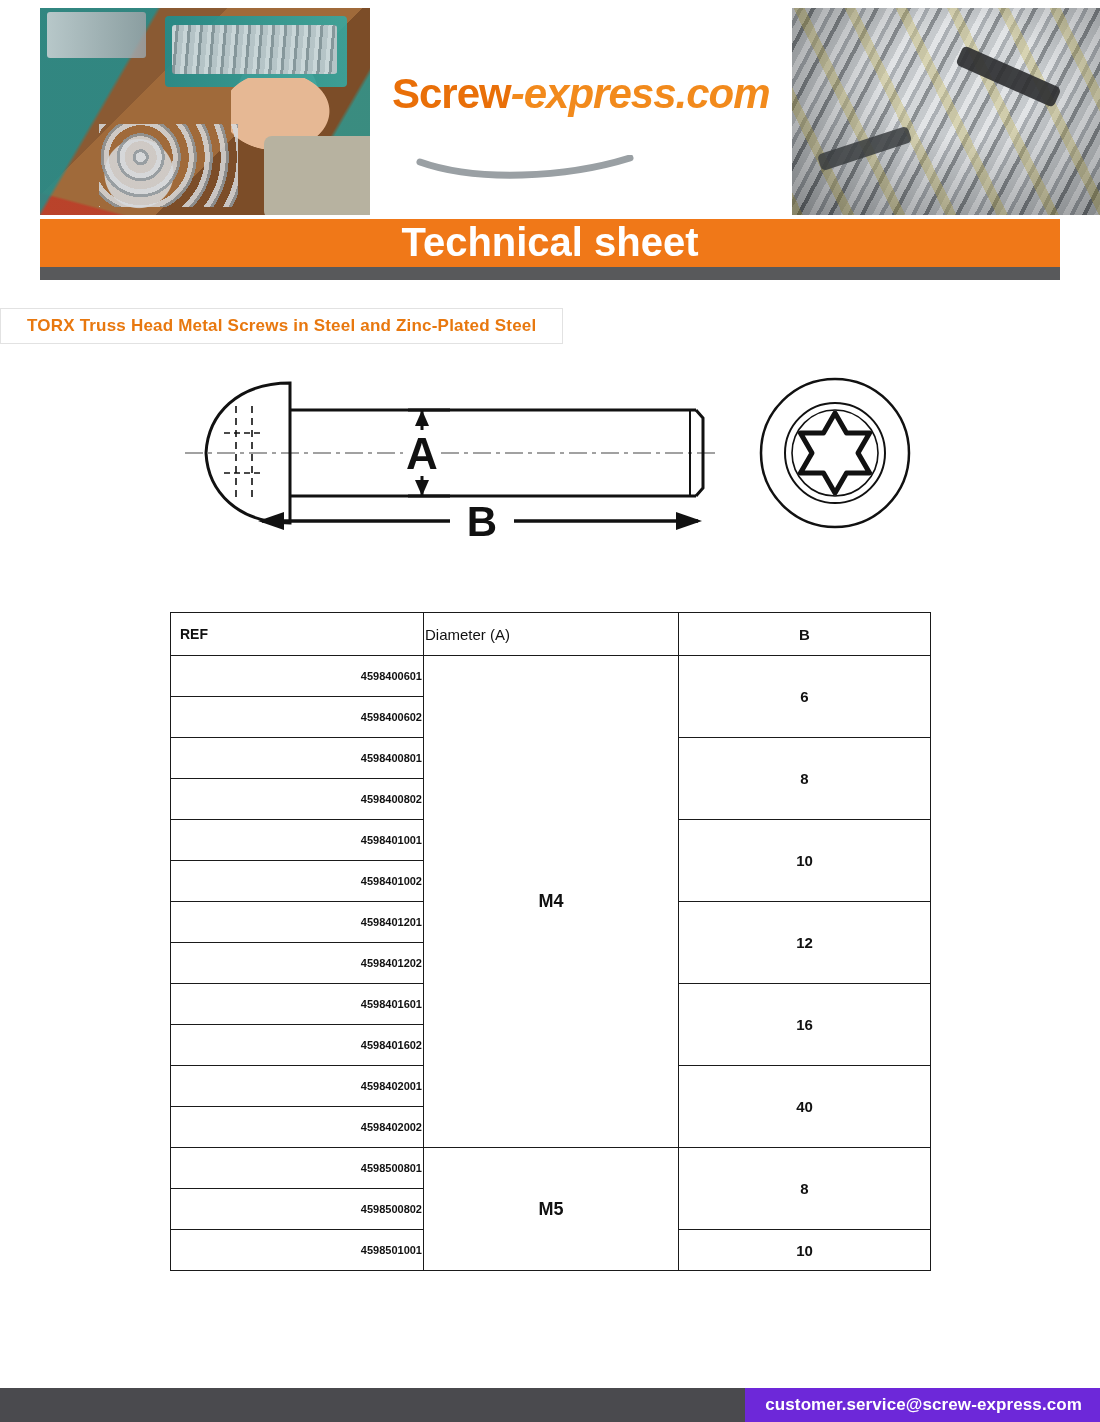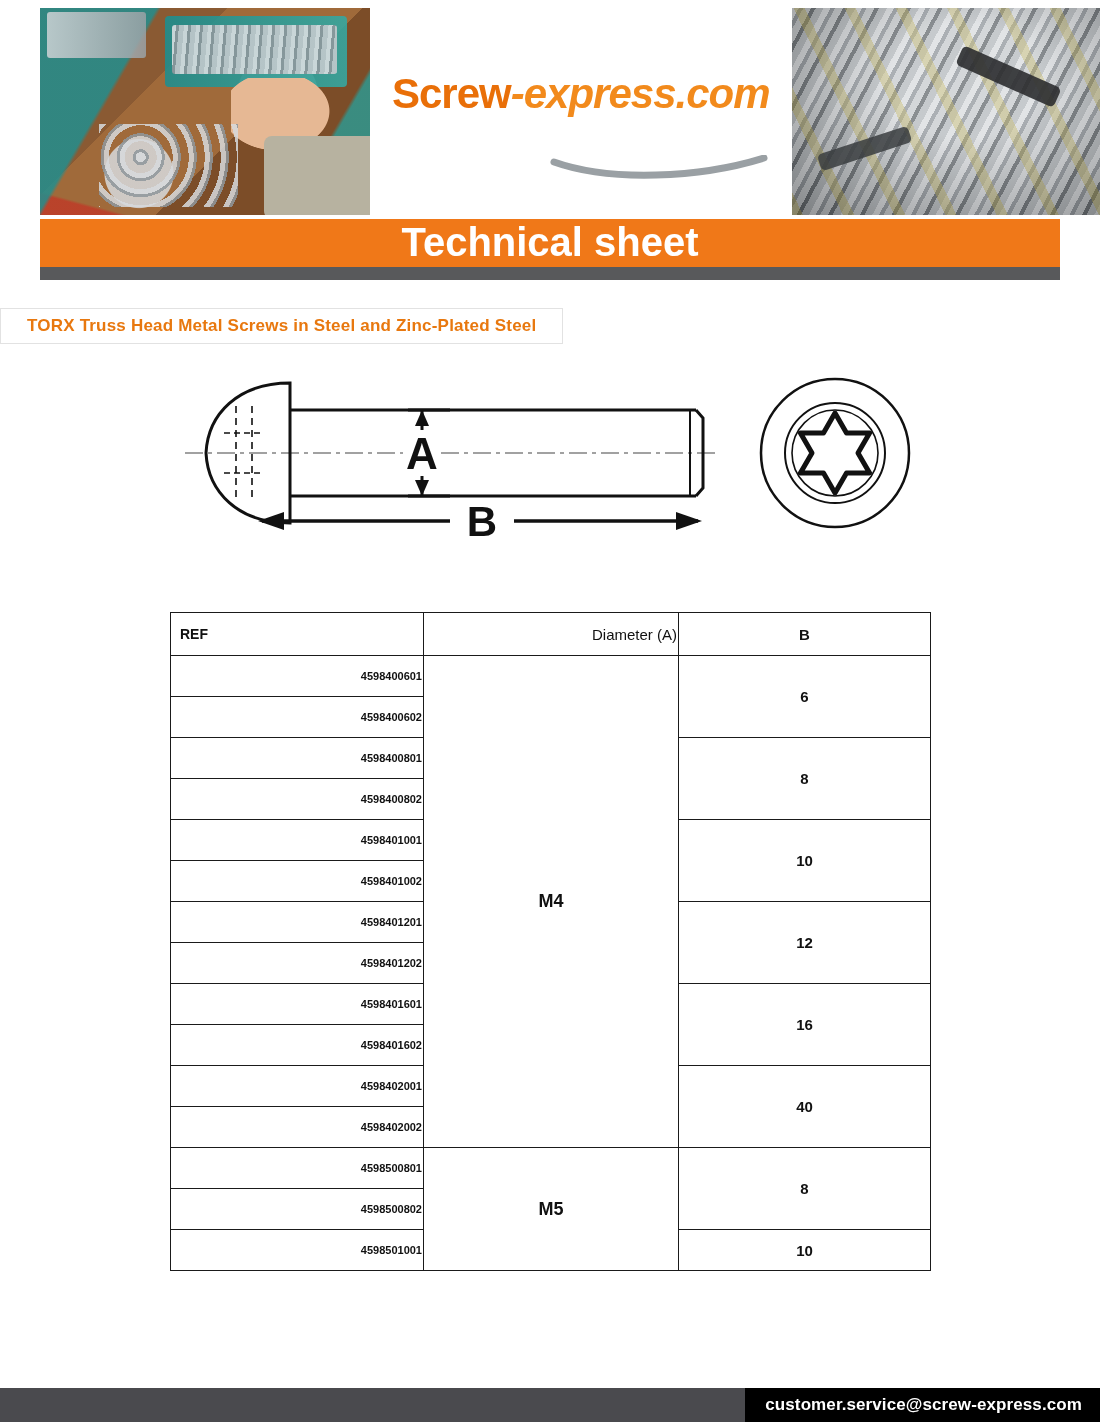--- a/index.html
+++ b/index.html
@@ -26,21 +26,21 @@
   .photo-left .washers{position:absolute;left:18%;top:56%;width:42%;height:40%;background:repeating-radial-gradient(circle at 30% 40%, #d7dadd 0 5px, #8f979c 5px 8px, rgba(0,0,0,0) 8px 16px);opacity:.85;}
   .photo-right{width:315px;
     background:
       radial-gradient(ellipse at 55% 35%, rgba(255,255,255,.25) 0 30%, rgba(30,30,30,.35) 95%),
       repeating-linear-gradient(64deg, rgba(186,170,70,.45) 0 10px, rgba(0,0,0,0) 10px 46px),
       repeating-linear-gradient(118deg, #d8dbde 0 6px, #8f959b 6px 10px, #c6cacd 10px 17px, #63696e 17px 21px, #b3b8bc 21px 28px);
   }
   .photo-right .dark-screw{position:absolute;left:52%;top:28%;width:34%;height:10%;background:#2c2e30;border-radius:5px;transform:rotate(24deg);opacity:.9;}
   .photo-right .dark-screw2{position:absolute;left:8%;top:64%;width:30%;height:8%;background:#3a3d40;border-radius:5px;transform:rotate(-18deg);opacity:.85;}
 
-  .logo-area{flex:1;display:flex;flex-direction:column;align-items:flex-end;padding-top:62px;gap:35px;}
+  .logo-area{flex:1;display:flex;flex-direction:column;align-items:center;padding-top:62px;gap:35px;}
   .logo-text{font-size:42px;font-weight:bold;white-space:nowrap;letter-spacing:-1px;}
   .logo-part1{color:#e96f08;}
   .logo-part2{color:#f28a1c;font-style:italic;}
   .logo-swoosh{margin-top:2px;margin-left:-110px;}
 
   
   .banner{margin:4px 40px 0 40px;height:48px;background:#f07818;color:#fff;text-align:center;
           font-size:40px;font-weight:bold;line-height:47px;letter-spacing:0px;}
   .dark-bar{margin:0 40px;height:13px;background:#58595b;}
 
@@ -52,30 +52,30 @@
   .diagram{display:block;margin:14px auto 0 auto;}
 
   
   .spec-table{border-collapse:collapse;margin:24px 0 0 170px;width:760px;table-layout:fixed;}
   .spec-table col.c1{width:253px;}
   .spec-table col.c2{width:255px;}
   .spec-table col.c3{width:252px;}
   .spec-table th,.spec-table td{border:1px solid #1a1a1a;color:#111;}
   .spec-table thead th{height:40px;}
   th.h-ref{text-align:left;padding-left:9px;font-size:14px;font-weight:bold;}
-  th.h-diam{text-align:right;font-size:15px;font-weight:normal;}
+  th.h-diam{text-align:left;font-size:15px;font-weight:normal;}
   th.h-b{text-align:center;font-size:15px;font-weight:bold;}
   td.ref{height:38px;text-align:right;padding-left:9px;font-size:11px;font-weight:bold;}
   td.diam{text-align:center;font-size:18px;font-weight:bold;}
   td.bval{text-align:center;font-size:15px;font-weight:bold;}
 
   
   .footer{position:absolute;left:0;right:0;bottom:0;height:34px;display:flex;}
   .footer-gray{flex:1;background:#4a4a4e;}
-  .footer-orange{background:#000000;display:flex;align-items:center;padding:0 18px 0 20px;}
+  .footer-orange{background:#6d28d9;display:flex;align-items:center;padding:0 18px 0 20px;}
   .footer-email{color:#fff;font-size:17px;font-weight:bold;letter-spacing:.1px;white-space:nowrap;}
 </style>
 </head>
 <body>
 
 <div class="page">
 
   <div class="header">
     <div class="photo photo-left">
       <div class="tray"></div>

